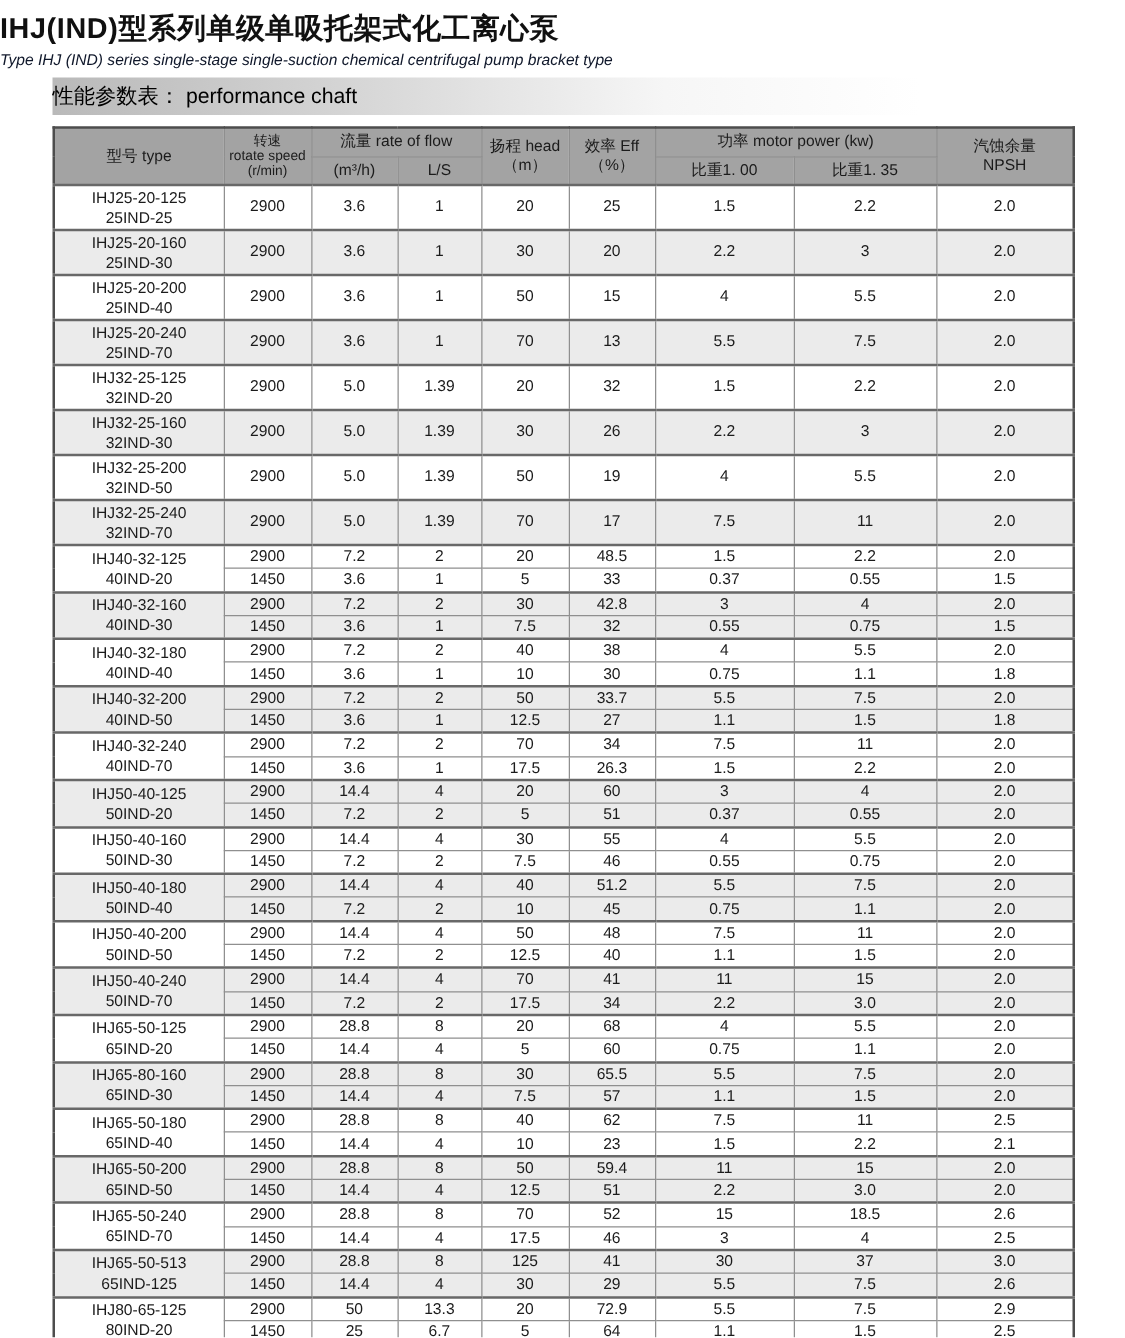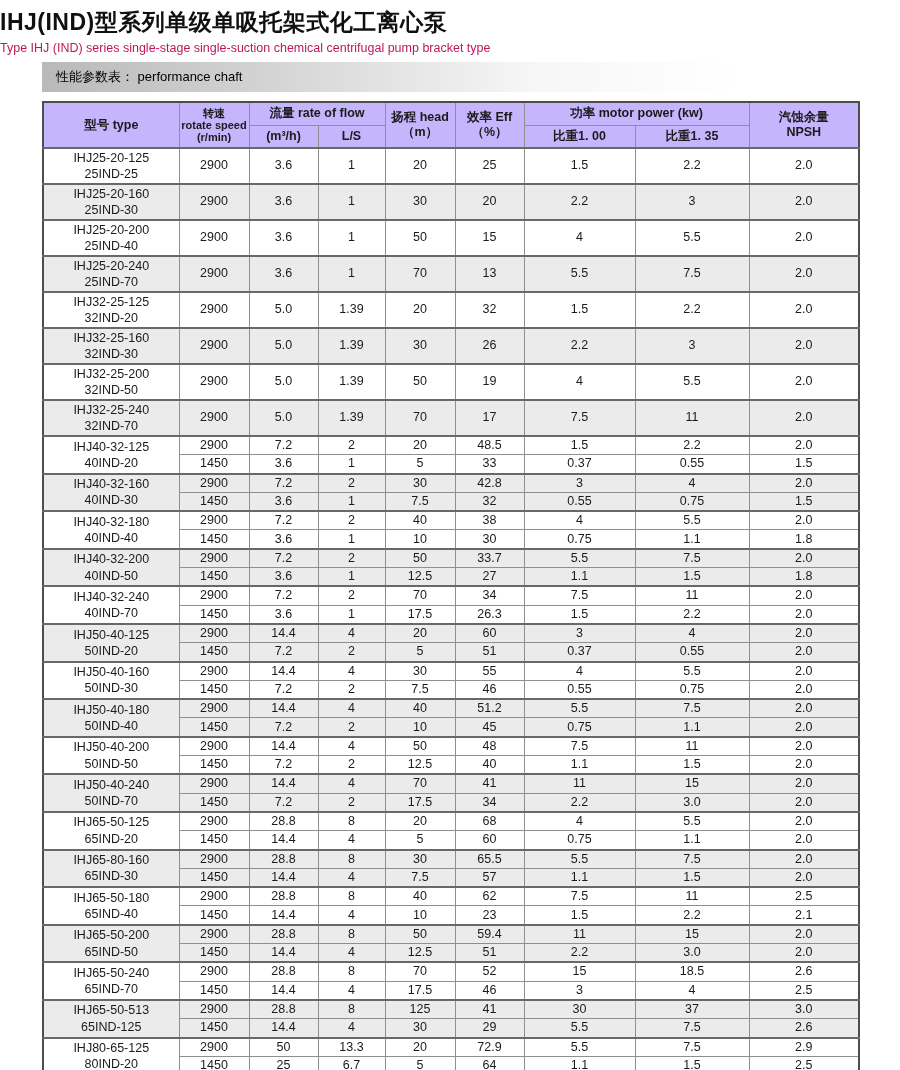--- a/index.html
+++ b/index.html
@@ -6,41 +6,41 @@
   html,body { background:#ffffff; }
   body {
     width:900px; height:1070px;
     font-family:"Liberation Sans", sans-serif;
     color:#1b1b1b;
   }
   .page { position:relative; width:900px; height:1070px; background:#fff; overflow:hidden; }
 
   .title-block { padding:7px 10px 0 0; }
   .page-title  { font-size:23px; font-weight:bold; color:#101010; letter-spacing:0.5px; }
-  .page-subtitle { font-size:12.5px; color:#be185d; margin-top:3px; }
+  .page-subtitle { font-size:12.5px; color:#0f172a; margin-top:3px;font-style:italic; }
 
   .banner {
     margin:7px 0 0 42px; width:816px; height:30px;
-    line-height:30px; padding-left:14px;
-    font-size:13px; color:#000;
+    line-height:30px; 
+    font-size:17px; color:#000;
     background:linear-gradient(to right,#b9b9b9 0%,#d4d4d4 28%,#f6f6f6 60%,#ffffff 85%);
     white-space:nowrap;
   }
 
   table.perf {
     border-collapse:collapse; table-layout:fixed;
     width:816px; margin:9px 0 0 42px;
     border:2px solid #4d4d4d;
   }
   th, td {
     border:1px solid #8f8f8f;
     text-align:center; vertical-align:middle;
     padding:0; color:#1b1b1b;
   }
-  thead th { background:#c4b5fd; font-weight:bold; font-size:12.5px; line-height:1.18; height:23px; }
+  thead th { background:#a3a3a3; font-weight:normal; font-size:12.5px; line-height:1.18; height:23px; }
   thead { border-bottom:2px solid #4d4d4d; }
   thead .tri div { font-size:11px; line-height:1.12; }
 
   tbody tr.single { height:36px;padding-left:28px; }
   tbody tr.sub    { height:18.8px; }
   tbody td { font-size:12.5px; line-height:1.05; background:#ffffff; }
   tbody td.model { line-height:1.3; }
   tbody tr.shade td { background:#ebebeb; }
   tbody tr.gstart td { border-top:2px solid #686868; }
 </style>

